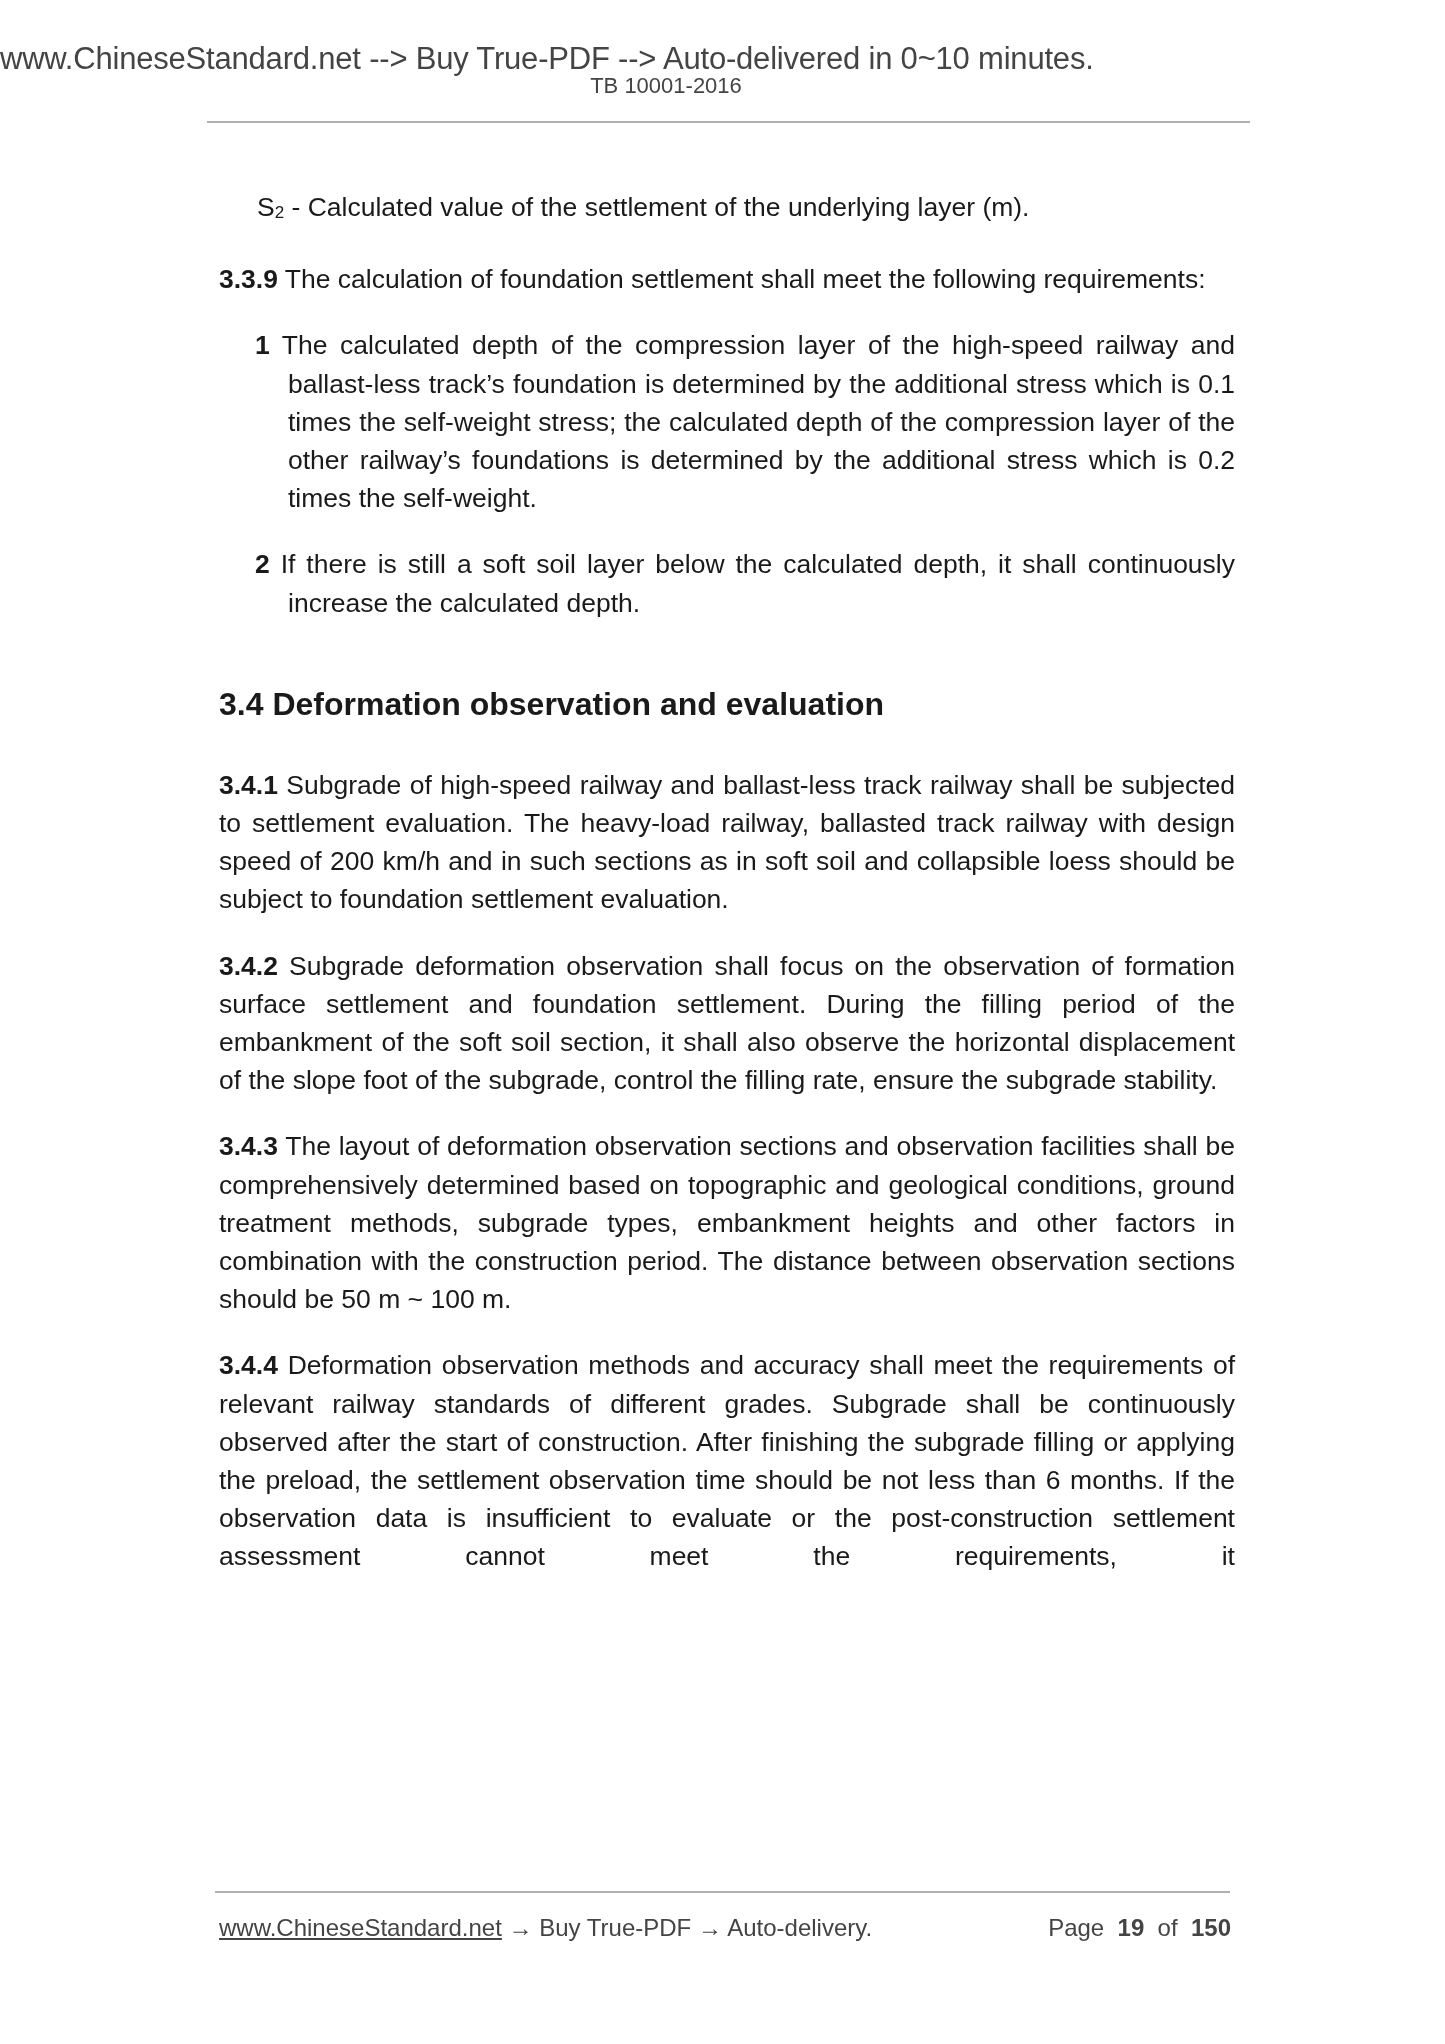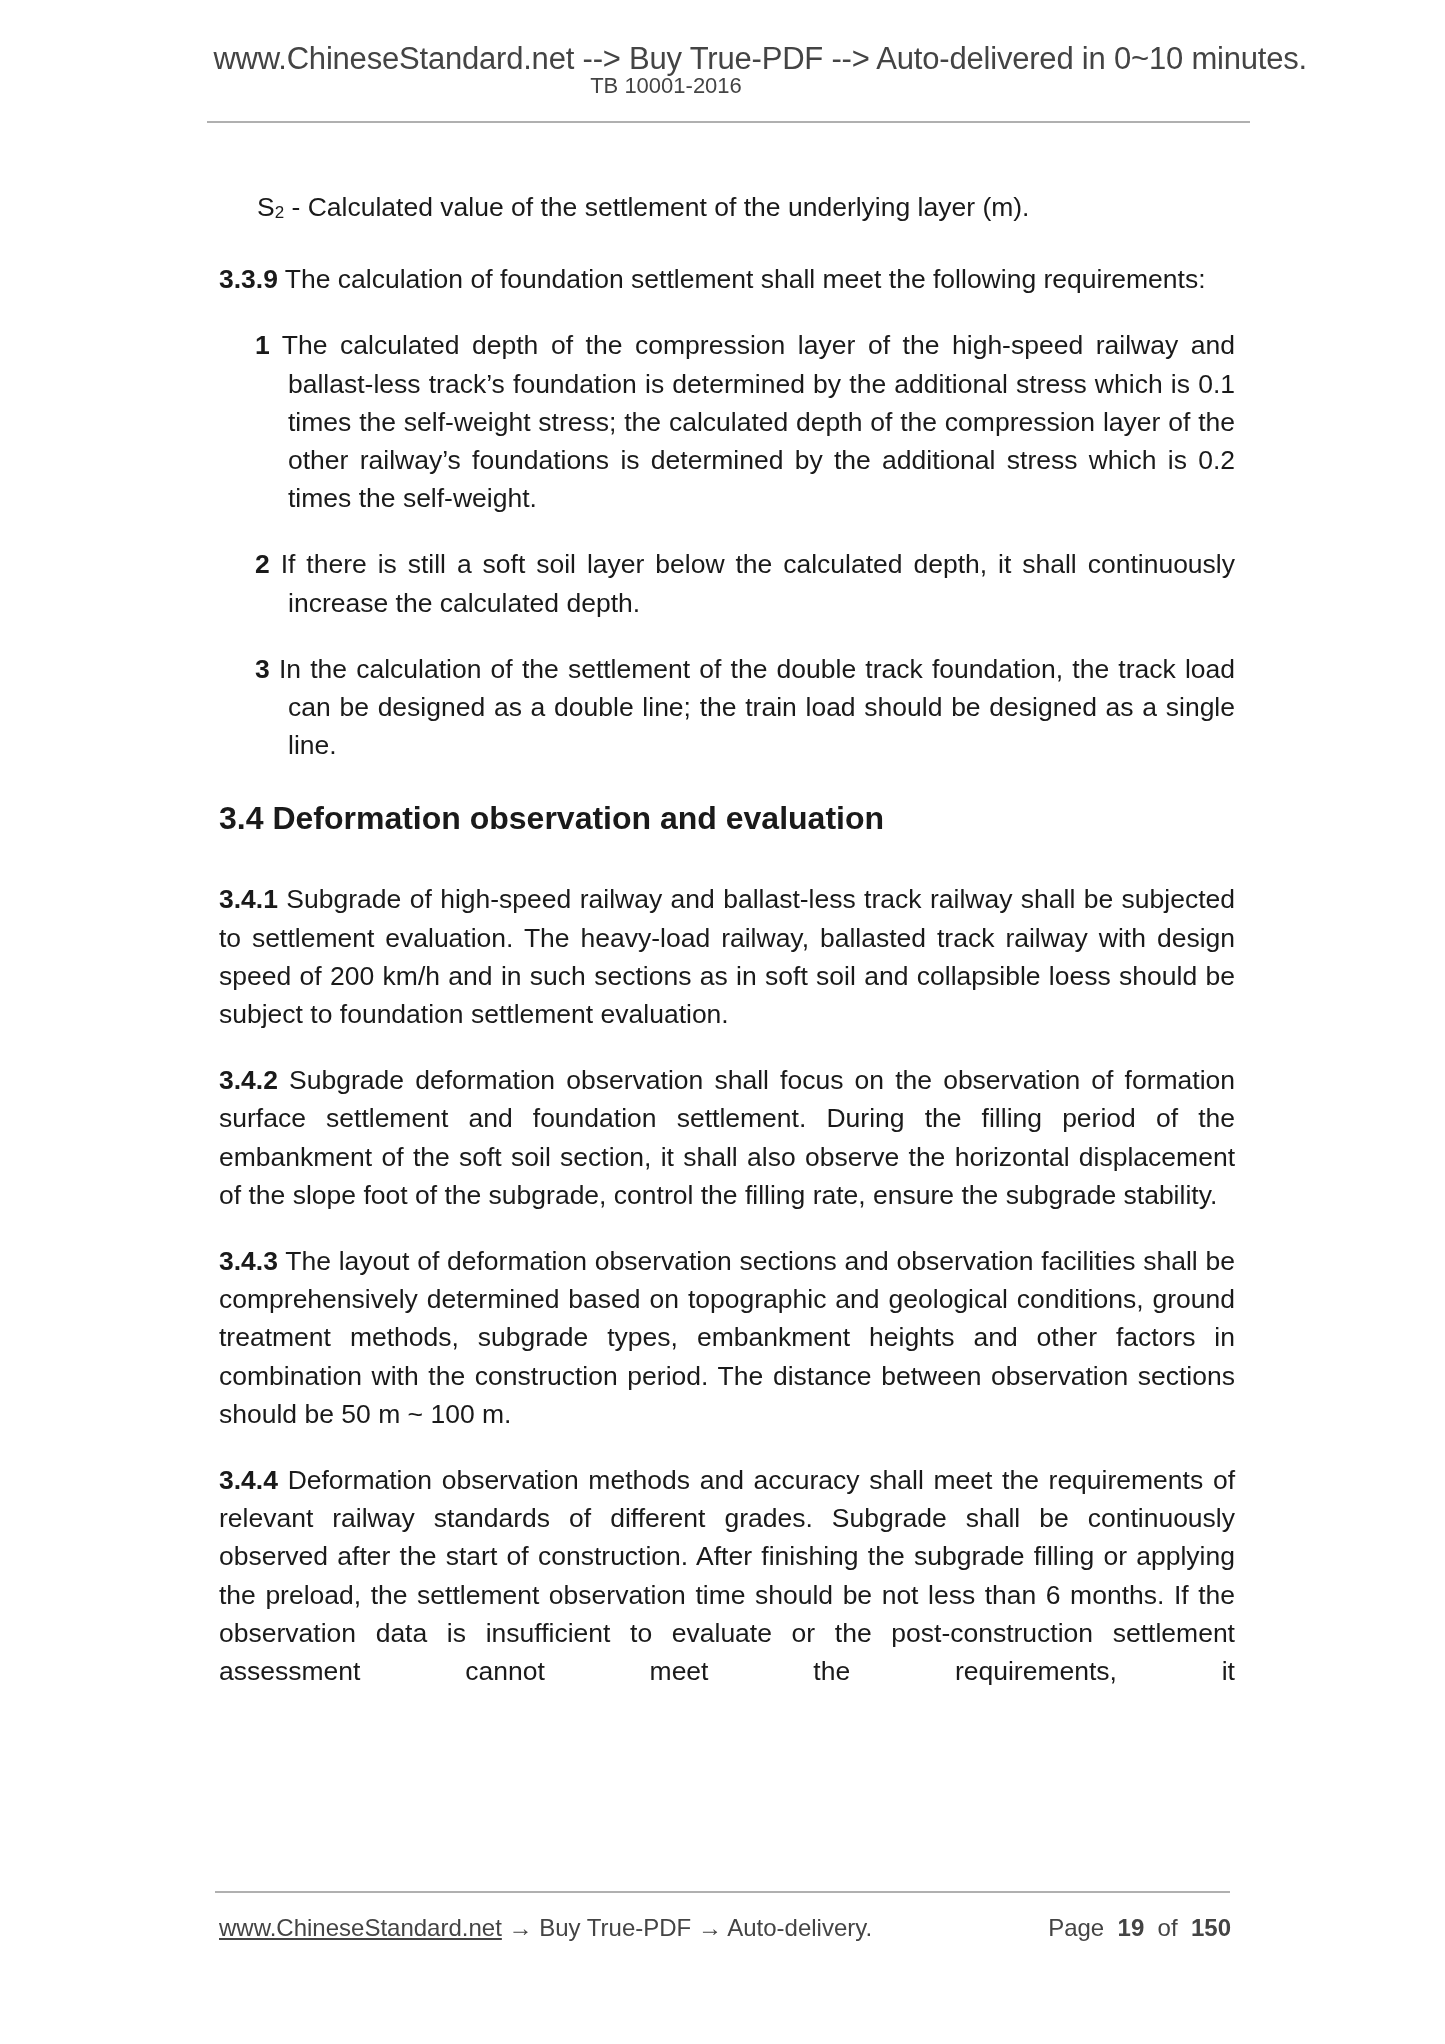--- a/index.html
+++ b/index.html
@@ -1,18 +1,18 @@
 <!DOCTYPE html>
 <html><head>
 <meta charset="utf-8">
 <style>
   html, body { margin: 0; padding: 0; background: #ffffff; }
   body { width: 1445px; height: 2044px; position: relative; overflow: hidden;
          font-family: "Liberation Sans", sans-serif; color: #1a1a1a; }
-  .hdr-top { position: absolute; top: 42px; left: 0; width: 1307px; text-align: right;
+  .hdr-top { position: absolute; top: 42px; left: 0; width: 1307px; text-align: left;
              font-size: 31px; color: #444; letter-spacing: -0.2px; line-height: 34px; }
   .hdr-code { position: absolute; top: 74px; left: 0; width: 1332px; text-align: center;
               font-size: 22px; color: #444; line-height: 24px; }
   .hdr-rule { position: absolute; top: 121px; left: 207px; width: 1043px; height: 2px; background: #b0b0b0; }
   .content { position: absolute; top: 160px; left: 219px; width: 1016px; font-size: 26.5px; line-height: 38.2px; }
   .p { margin: 0; text-align: justify; }
   .def { padding-left: 38px; }
   .gap-s { height: 28px; }
   .gap-m { height: 28px; }
   .li { padding-left: 69px; text-indent: -33px; text-align: justify; margin: 0; }
@@ -35,21 +35,20 @@
 <div class="content">
   <div class="gap-s"></div>
   <p class="p def"><span>S</span><span class="sub">2</span><span> - Calculated value of the settlement of the underlying layer (m).</span></p>
   <div class="gap-s"></div>
   <p class="p"><span class="b">3.3.9</span><span> The calculation of foundation settlement shall meet the following requirements:</span></p>
   <div class="gap-m"></div>
   <p class="li"><span class="b">1</span><span> The calculated depth of the compression layer of the high-speed railway and ballast-less track’s foundation is determined by the additional stress which is 0.1 times the self-weight stress; the calculated depth of the compression layer of the other railway’s foundations is determined by the additional stress which is 0.2 times the self-weight.</span></p>
   <div class="gap-s"></div>
   <p class="li"><span class="b">2</span><span> If there is still a soft soil layer below the calculated depth, it shall continuously increase the calculated depth.</span></p>
   <div class="gap-s"></div>
-  <p class="li"><span class="b">3</span><span> In the calculation of the settlement of the double track foundation, the track load can be designed as a double line; the train load should be designed as a single line.</span></p>
   <div style="height:34px"></div>
   <h2 class="h2">3.4 Deformation observation and evaluation</h2>
   <div style="height:42px"></div>
   <p class="p"><span class="b">3.4.1</span><span> Subgrade of high-speed railway and ballast-less track railway shall be subjected to settlement evaluation. The heavy-load railway, ballasted track railway with design speed of 200 km/h and in such sections as in soft soil and collapsible loess should be subject to foundation settlement evaluation.</span></p>
   <div class="gap-m"></div>
   <p class="p"><span class="b">3.4.2</span><span> Subgrade deformation observation shall focus on the observation of formation surface settlement and foundation settlement. During the filling period of the embankment of the soft soil section, it shall also observe the horizontal displacement of the slope foot of the subgrade, control the filling rate, ensure the subgrade stability.</span></p>
   <div class="gap-m"></div>
   <p class="p"><span class="b">3.4.3</span><span> The layout of deformation observation sections and observation facilities shall be comprehensively determined based on topographic and geological conditions, ground treatment methods, subgrade types, embankment heights and other factors in combination with the construction period. The distance between observation sections should be 50 m ~ 100 m.</span></p>
   <div class="gap-m"></div>
   <p class="p" style="text-align-last: justify;"><span class="b">3.4.4</span><span> Deformation observation methods and accuracy shall meet the requirements of relevant railway standards of different grades. Subgrade shall be continuously observed after the start of construction. After finishing the subgrade filling or applying the preload, the settlement observation time should be not less than 6 months. If the observation data is insufficient to evaluate or the post-construction settlement assessment cannot meet the requirements, it</span></p>

